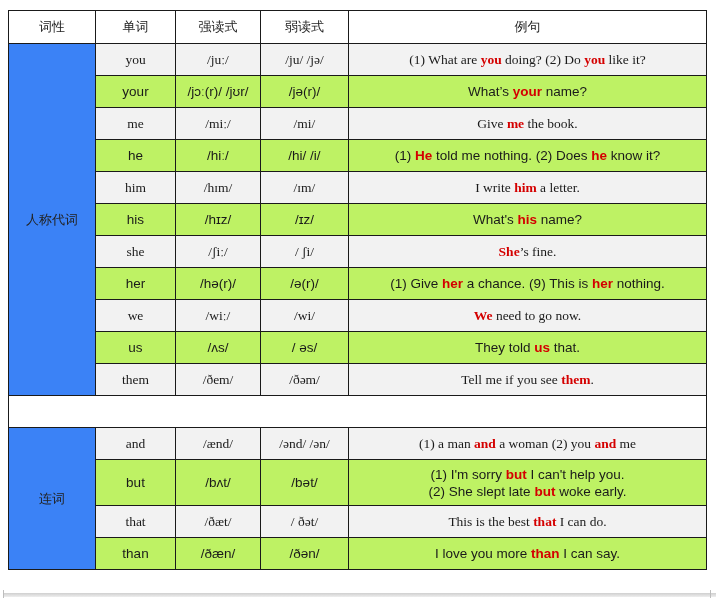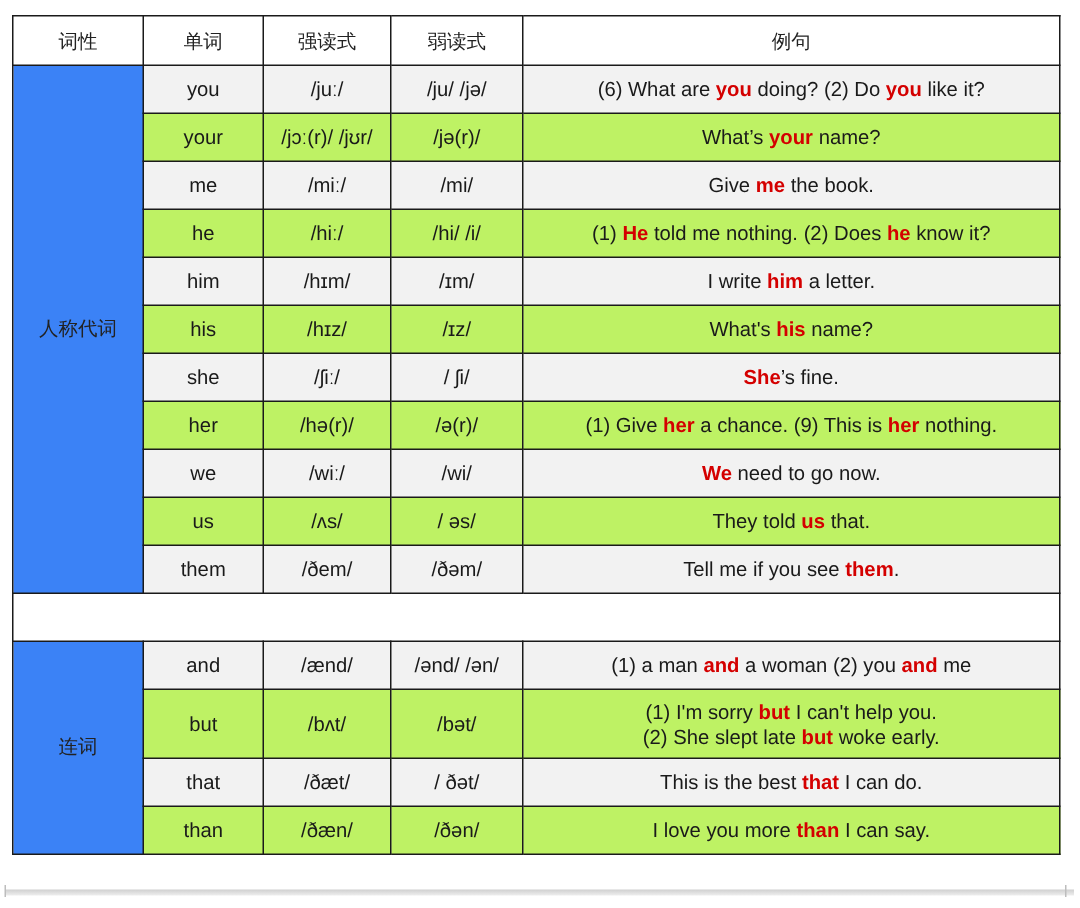--- a/index.html
+++ b/index.html
@@ -31,27 +31,27 @@
       text-align: center;
       vertical-align: middle;
       padding: 0 4px;
       font-weight: normal;
       line-height: 17px;
       white-space: nowrap;
     }
     table.grid th {
       height: 32px;
       background: #ffffff;
-      font-family: Liberation Serif, serif;
+      font-family: Liberation Mono, monospace;
       font-size: 13px;
       color: #222;
     }
     tr.r td { height: 31px; }
     tr.r-tall td { height: 45px; }
-    tr.gray td.c { background: #f2f2f2; }
+    tr.gray td.c { background: #f2f2f2; font-family: Liberation Serif, serif; }
     tr.white td.c { background: #bef264; }
     td.pos {
       background: #3b82f6;
       font-family: "DejaVu Sans", sans-serif;
       font-size: 13px;
       color: #222;
     }
     td.spacer { height: 31px; background: #ffffff; }
     .hl { color: #d40000; font-weight: bold; }
     .bottom-shadow {
@@ -93,21 +93,21 @@
         <th>例句</th>
       </tr>
     </thead>
     <tbody id="tbody">
         <tr class="r gray">
           <td class="pos" rowspan="11">人称代词</td>
           <td class="c">you</td>
           <td class="c">/juː/</td>
           <td class="c">/ju/ /jə/</td>
           <td class="c">
-            <div><span>(6) What are </span><span class="hl">you</span><span> doing? (2) Do </span><span class="hl">you</span><span> like it?</span></div>
+            <div><span>(1) What are </span><span class="hl">you</span><span> doing? (2) Do </span><span class="hl">you</span><span> like it?</span></div>
           </td>
         </tr>
         <tr class="r white">
           <td class="c">your</td>
           <td class="c">/jɔː(r)/ /jʊr/</td>
           <td class="c">/jə(r)/</td>
           <td class="c">
             <div><span>What’s </span><span class="hl">your</span><span> name?</span></div>
           </td>
         </tr>

